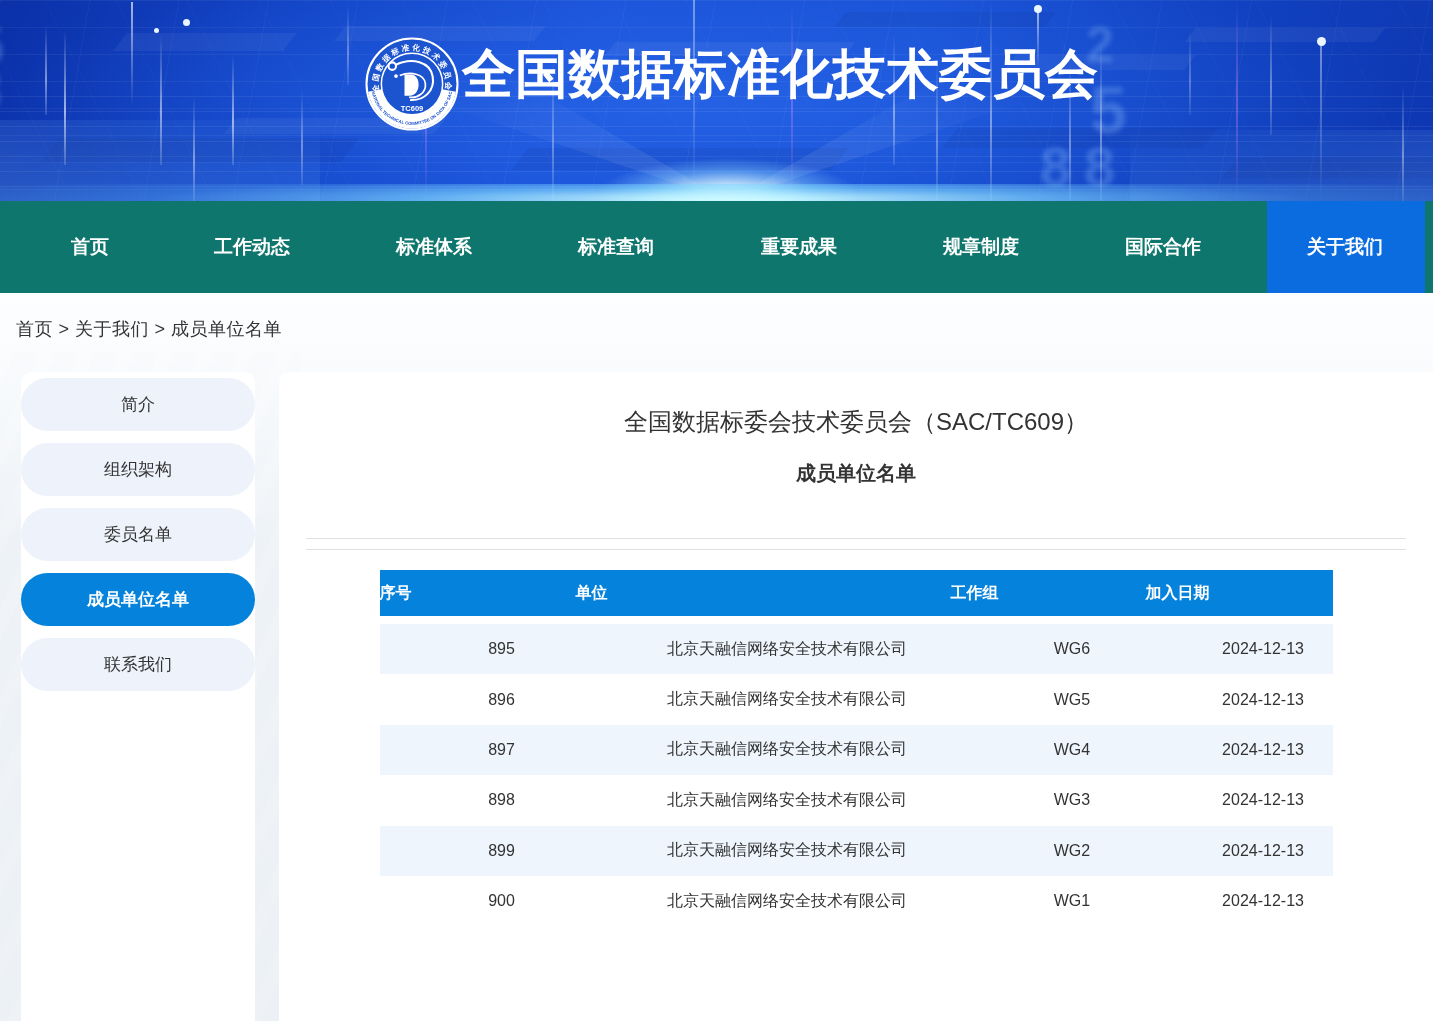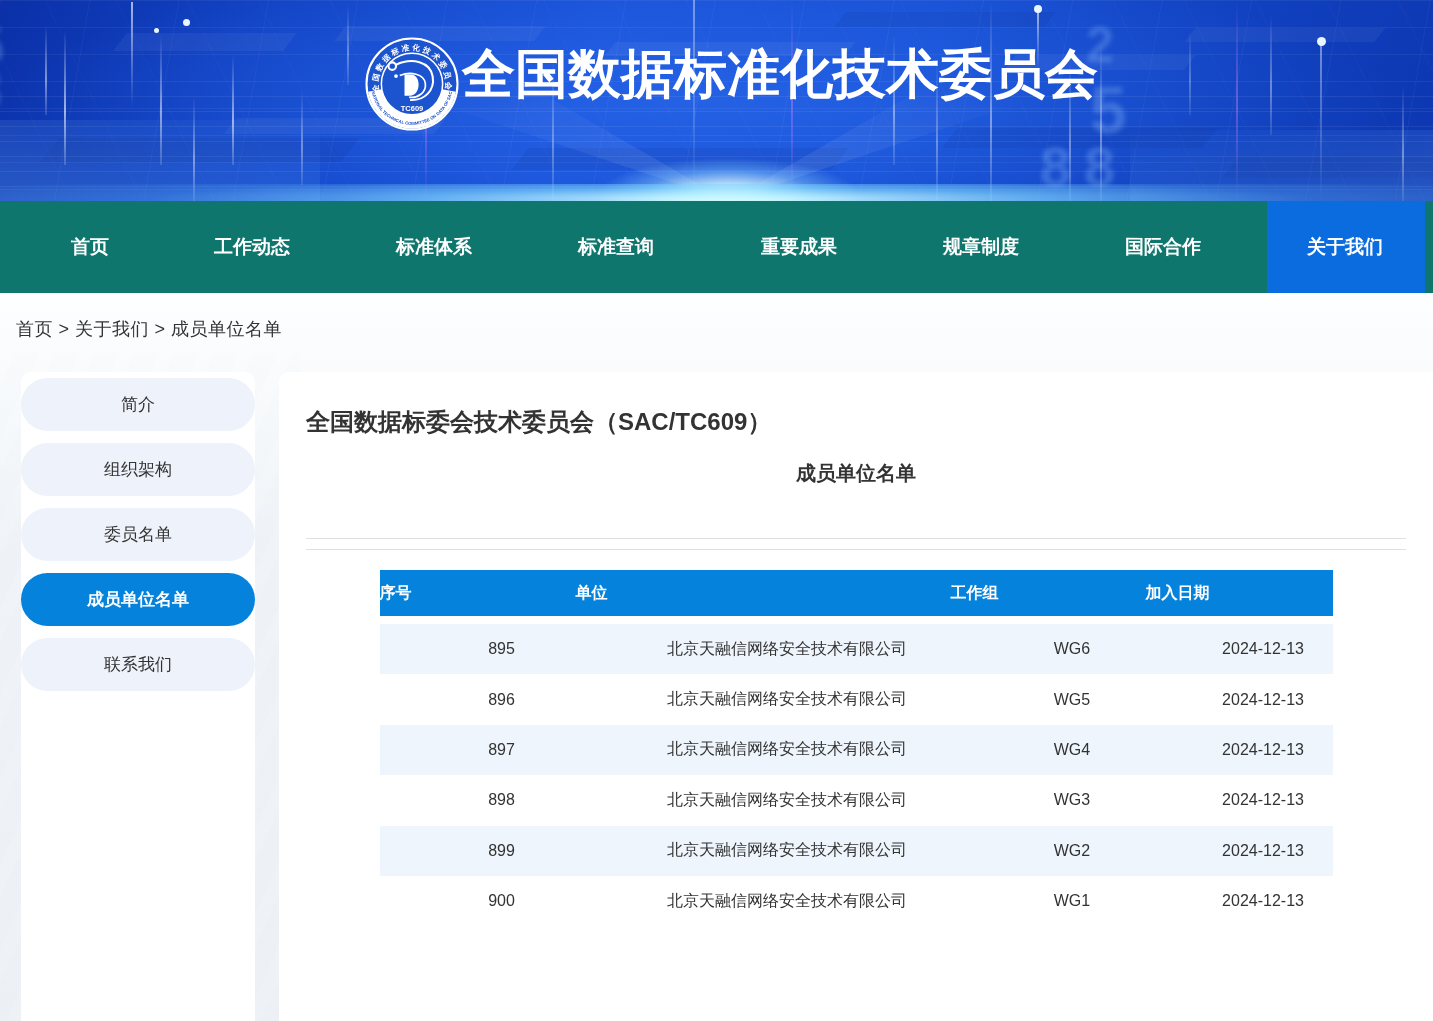--- a/index.html
+++ b/index.html
@@ -48,21 +48,21 @@
     background:repeating-linear-gradient(115deg, rgba(255,255,255,.5) 0 14px, rgba(224,232,240,.5) 14px 36px); opacity:.12; }
   .crumb { position:absolute; left:16px; top:318px; letter-spacing:.5px; font-size:18px; line-height:22px; color:#333; }
 
   
   .side { position:absolute; left:21px; top:372px; width:234px; height:649px; background:#fff; border-radius:10px 10px 0 0; padding-top:6px; }
   .pill { width:234px; height:53px; border-radius:26.5px; background:#eef2fb; margin-bottom:12px; text-align:center; line-height:53px; font-size:17px; color:#333; }
   .pill.on { background:#0583dc; color:#fff; font-weight:bold; }
 
   
   .main { position:absolute; left:279px; top:372px; width:1154px; height:649px; background:#fff; border-radius:10px 0 0 0; padding:0 27px; }
-  .main h1 { padding-top:33px; font-size:24px; line-height:33px; font-weight:bold; color:#333; text-align:left; letter-spacing:0; }
+  .main h1 { padding-top:33px; font-size:24px; line-height:33px; font-weight:normal; color:#333; text-align:center; letter-spacing:0; }
   .main h2 { margin-top:21px; font-size:20px; line-height:28px; font-weight:bold; color:#333; text-align:center; }
   .hr1 { margin-top:51px; height:1px; background:#e0e0e0; }
   .filters { margin-top:57px; }
   .frow { height:40px; line-height:40px; font-size:15.5px; color:#333; white-space:nowrap; }
   .frow .lbl { margin-right:7px; }
   .fitem { margin-right:33px; }
   .fpill { display:inline-block; height:26px; line-height:26px; border-radius:13px; background:#0583dc; color:#fff; font-weight:bold; font-size:15px; padding:0 23px; margin-right:12px; vertical-align:middle; }
   .hr2 { margin-top:10px; height:1px; background:#e0e0e0; }
 
   table { margin:20px auto 0; width:953px; border-collapse:separate; border-spacing:0; table-layout:fixed; }

